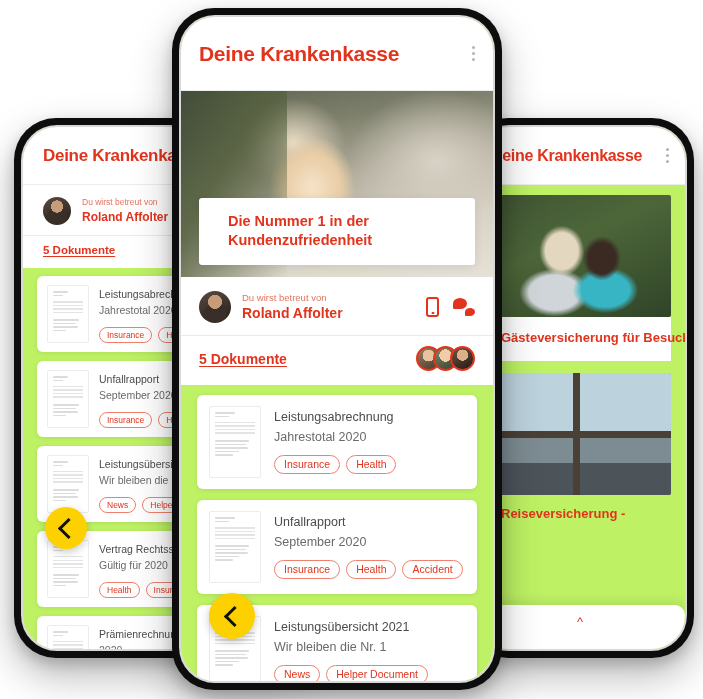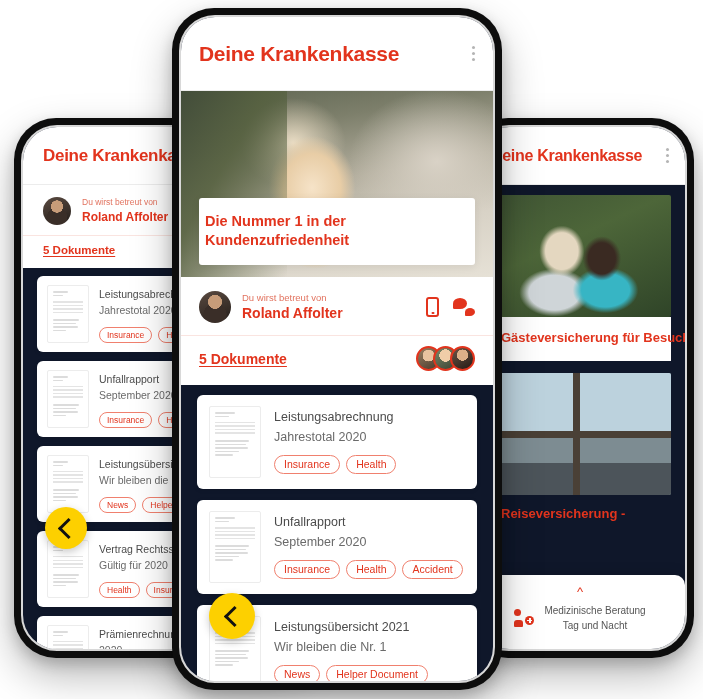--- a/index.html
+++ b/index.html
@@ -20,21 +20,21 @@
     box-shadow: 0 18px 40px rgba(0,0,0,.28), 0 6px 14px rgba(0,0,0,.18);
   }
   .phone-inner {
     width: 100%; height: 100%;
     background: #f2f2f2;
     border-radius: 36px;
     overflow: hidden;
     position: relative;
     border: 2px solid #d8d8d8;
   }
-  .screen { position: absolute; inset: 0; background: #0f172a; overflow: hidden; }
+  .screen { position: absolute; inset: 0; background: #bef264; overflow: hidden; }
 
   #phone-left  { left: 14px;  top: 118px; width: 300px; height: 540px; }
   #phone-right { left: 466px; top: 118px; width: 228px; height: 540px; }
   #phone-center{ left: 172px; top: 8px;   width: 330px; height: 682px; z-index: 5; }
 
   
   .app-header {
     background: #fff; display: flex; align-items: center;
     justify-content: space-between; padding: 0 18px;
     border-bottom: 1px solid #ececec;
@@ -57,21 +57,21 @@
       radial-gradient(ellipse 110px 90px at 82% 38%, #d9d2c6 0%, rgba(217,210,198,0) 80%),
       linear-gradient(170deg, #5d6450 0%, #7d7f6b 22%, #b3ae9e 48%, #d8d2c6 72%, #e6e1d6 100%);
   }
   .hero-photo::after {
     content: ""; position: absolute; left: 0; top: 0; width: 34%; height: 100%;
     background: linear-gradient(120deg, #3f4a37 0%, #55603f 40%, rgba(110,118,86,0) 100%);
     opacity: .9;
   }
   .hero-overlay {
     position: absolute; left: 18px; right: 18px; bottom: 12px;
-    background: #fff; border-radius: 3px; padding: 14px 6px;
+    background: #fff; border-radius: 3px; padding: 14px 29px;
     display: flex; align-items: center; gap: 12px;
     box-shadow: 0 2px 8px rgba(0,0,0,.08);
   }
   .hero-headline { color: #e2341d; font-weight: bold; font-size: 14.5px; line-height: 1.35; flex: 1; }
   .hero-btn {
     background: #d8c3a5; color: #5a4a36; font-size: 9.5px; font-weight: bold;
     padding: 12px 13px; border: none; border-radius: 2px; white-space: nowrap; cursor: pointer;
   }
 
   .advisor { background: #fff; padding: 14px 18px 12px; display: flex; align-items: center; gap: 11px; }
@@ -353,33 +353,20 @@
           <div class="r-head">Gästeversicherung für Besucher in der Schweiz</div>
         </div>
 
         <div class="r-photo" style="margin-top:12px">
           <div class="photo-airport"></div>
         </div>
         <div class="r-head2">Reiseversicherung -</div>
 
         <div class="sheet">
           <div class="chev-up">^</div>
-          <div class="sheet-row">
-            <div class="ico-med">
-                <u></u>
-                <u></u>
-                <u></u>
-                <u></u>
-                <u></u>
-              </div>
-            <div>
-              <div class="sheet-txt">Medizinische Beratung</div>
-              <div class="sheet-txt">Tag und Nacht</div>
-            </div>
-          </div>
         </div>
 
       </div>
     </div>
   </div>
 
   <div class="phone" id="phone-center">
     <div class="phone-inner">
       <div class="screen">
 

